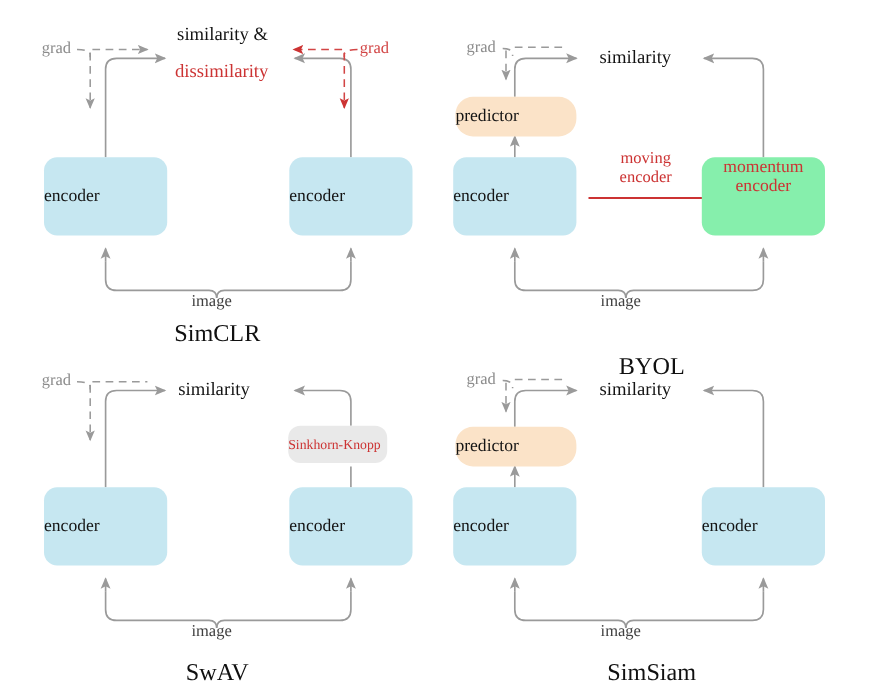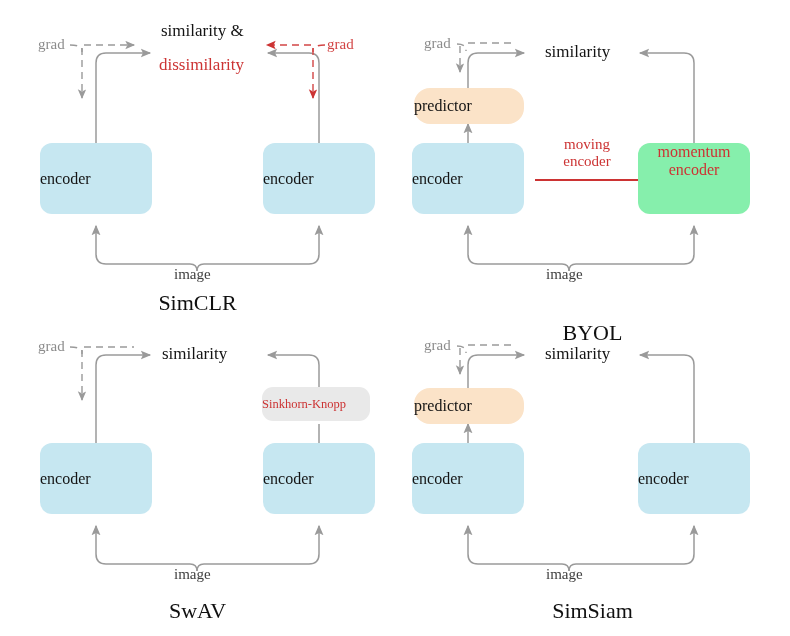--- a/index.html
+++ b/index.html
@@ -217,21 +217,21 @@
   </div>
   <div class="lbl lbl-image" style="left:546px; top:266px;">image</div>
   <div class="panel-title" style="left:395px; top:290px;margin-top:30px;">BYOL</div>
 
   <div class="box box-encoder" style="left:40px; top:443px; width:112px; height:71px;">
     <span>encoder</span>
   </div>
   <div class="box box-encoder" style="left:263px; top:443px; width:112px; height:71px;">
     <span>encoder</span>
   </div>
-  <div class="box box-sinkhorn" style="left:262px; top:387px; width:108px; height:34px;">
+  <div class="box box-sinkhorn" style="left:262px; top:387px; width:90px; height:34px;">
     <span>Sinkhorn-Knopp</span>
   </div>
   <div class="lbl lbl-grad" style="left:38px; top:338px;">grad</div>
   <div class="lbl lbl-sim" style="left:162px; top:344px;">similarity</div>
   <div class="lbl lbl-image" style="left:174px; top:566px;">image</div>
   <div class="panel-title" style="left:0px; top:598px;">SwAV</div>
 
   <div class="box box-predictor" style="left:414px; top:388px; width:110px; height:36px;">
     <span>predictor</span>
   </div>

